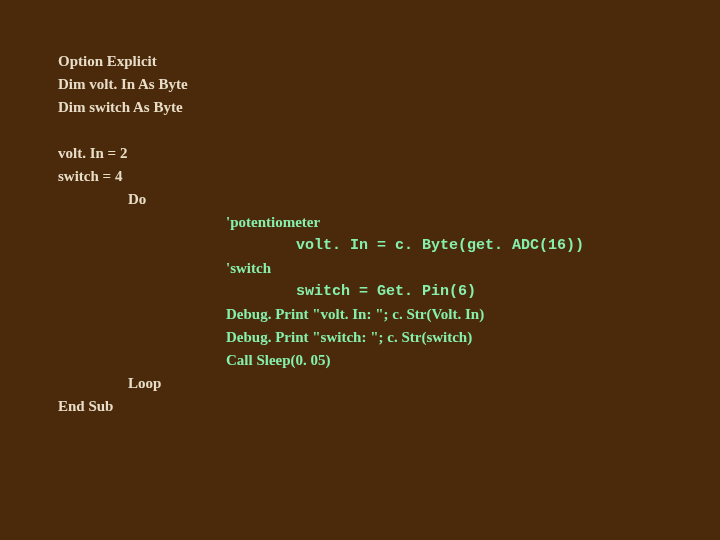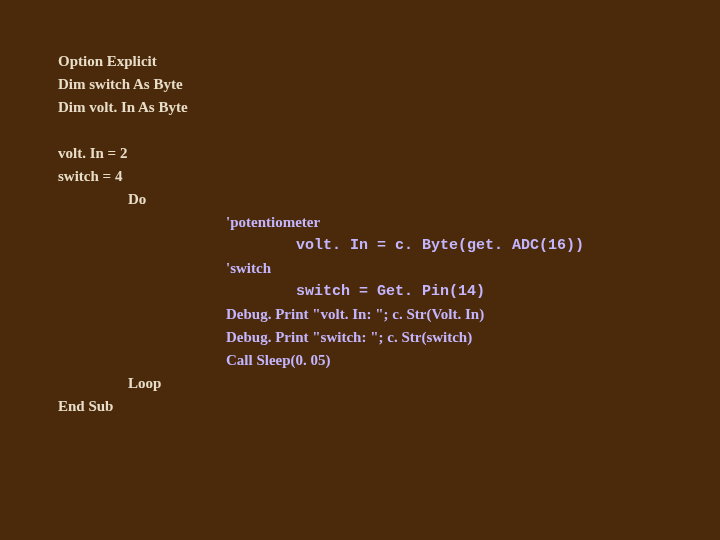--- a/index.html
+++ b/index.html
@@ -21,49 +21,49 @@
   }
   .line {
     line-height: 23px;
     white-space: pre;
   }
   .txt1 {
     color: #e8ddc8;
     font-weight: bold;
   }
   .txt2 {
-    color: #c4b5fd;
+    color: #86efac;
     font-weight: bold;
   }
   .blank {
     height: 23px;
   }
   .indent1 { padding-left: 70px; font-family: Liberation Serif, serif; }
   .indent2 { padding-left: 168px; }
   .indent3 { padding-left: 238px; font-family: Liberation Mono, monospace; }
 </style>
 </head>
 <body>
 
 <div class="slide">
 
   <div class="line txt1">Option Explicit</div>
+  <div class="line txt1">Dim volt. In As Byte</div>
   <div class="line txt1">Dim switch As Byte</div>
-  <div class="line txt1">Dim volt. In As Byte</div>
 
   <div class="blank"></div>
 
   <div class="line txt1">volt. In = 2</div>
   <div class="line txt1">switch = 4</div>
   <div class="line txt1 indent1">Do</div>
 
   <div class="line txt2 indent2">'potentiometer</div>
   <div class="line txt2 indent3">volt. In = c. Byte(get. ADC(16))</div>
   <div class="line txt2 indent2">'switch</div>
-  <div class="line txt2 indent3">switch = Get. Pin(14)</div>
+  <div class="line txt2 indent3">switch = Get. Pin(6)</div>
   <div class="line txt2 indent2">Debug. Print "volt. In: "; c. Str(Volt. In)</div>
   <div class="line txt2 indent2">Debug. Print "switch: "; c. Str(switch)</div>
   <div class="line txt2 indent2">Call Sleep(0. 05)</div>
 
   <div class="line txt1 indent1">Loop</div>
   <div class="line txt1">End Sub</div>
 
 </div>
 
 </body></html>

